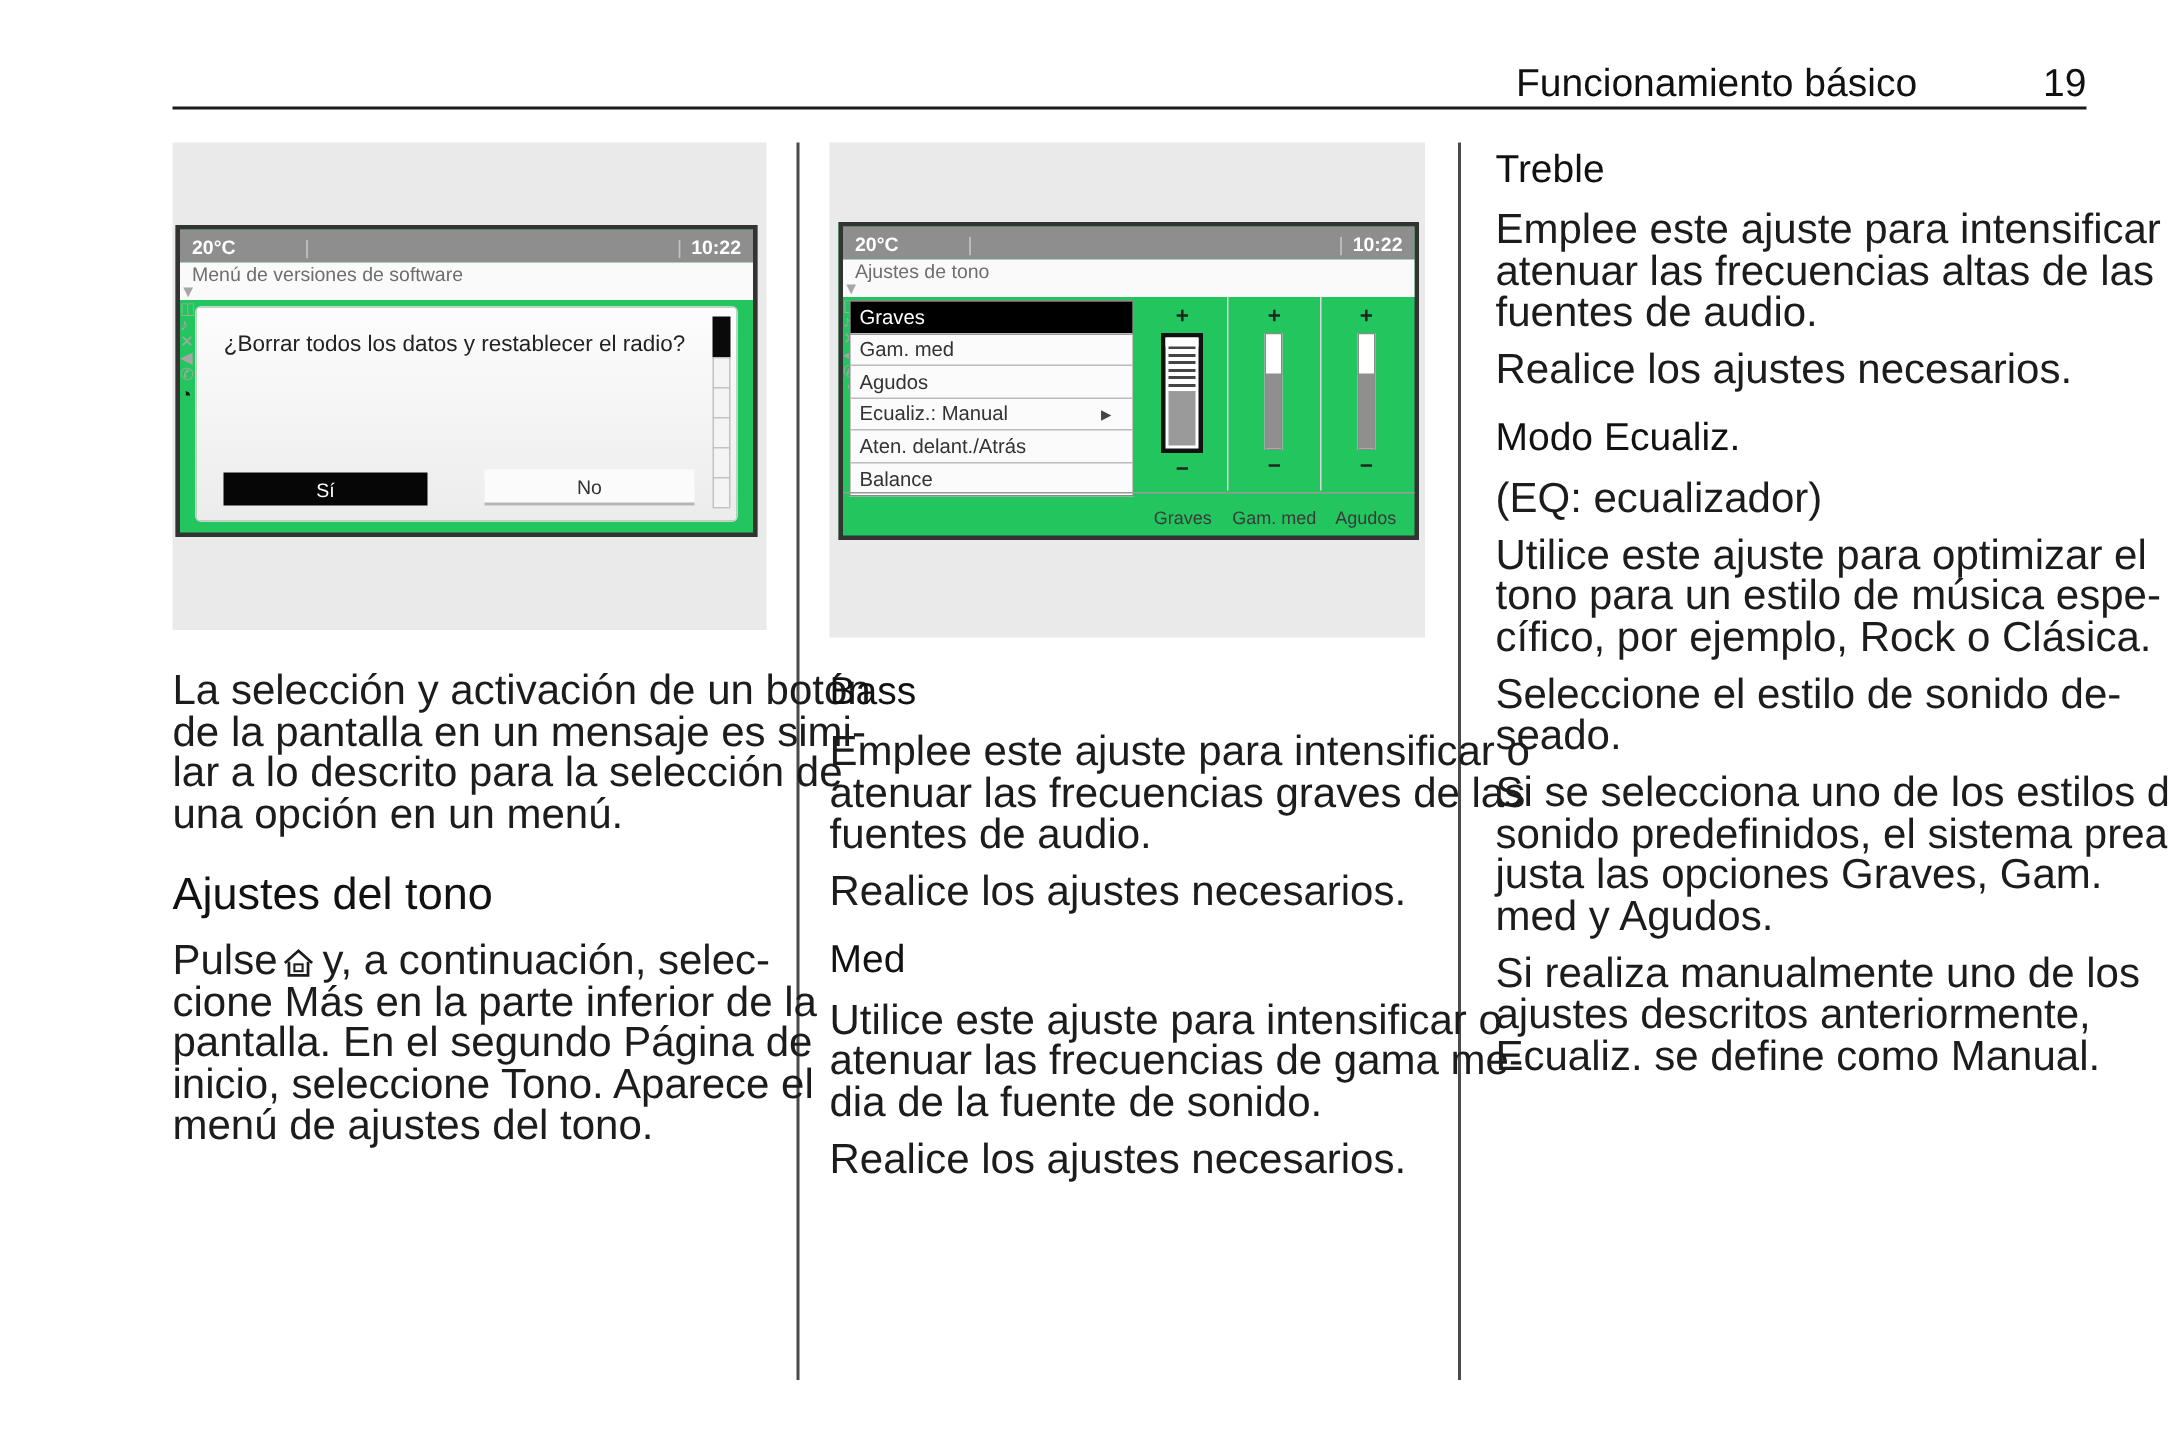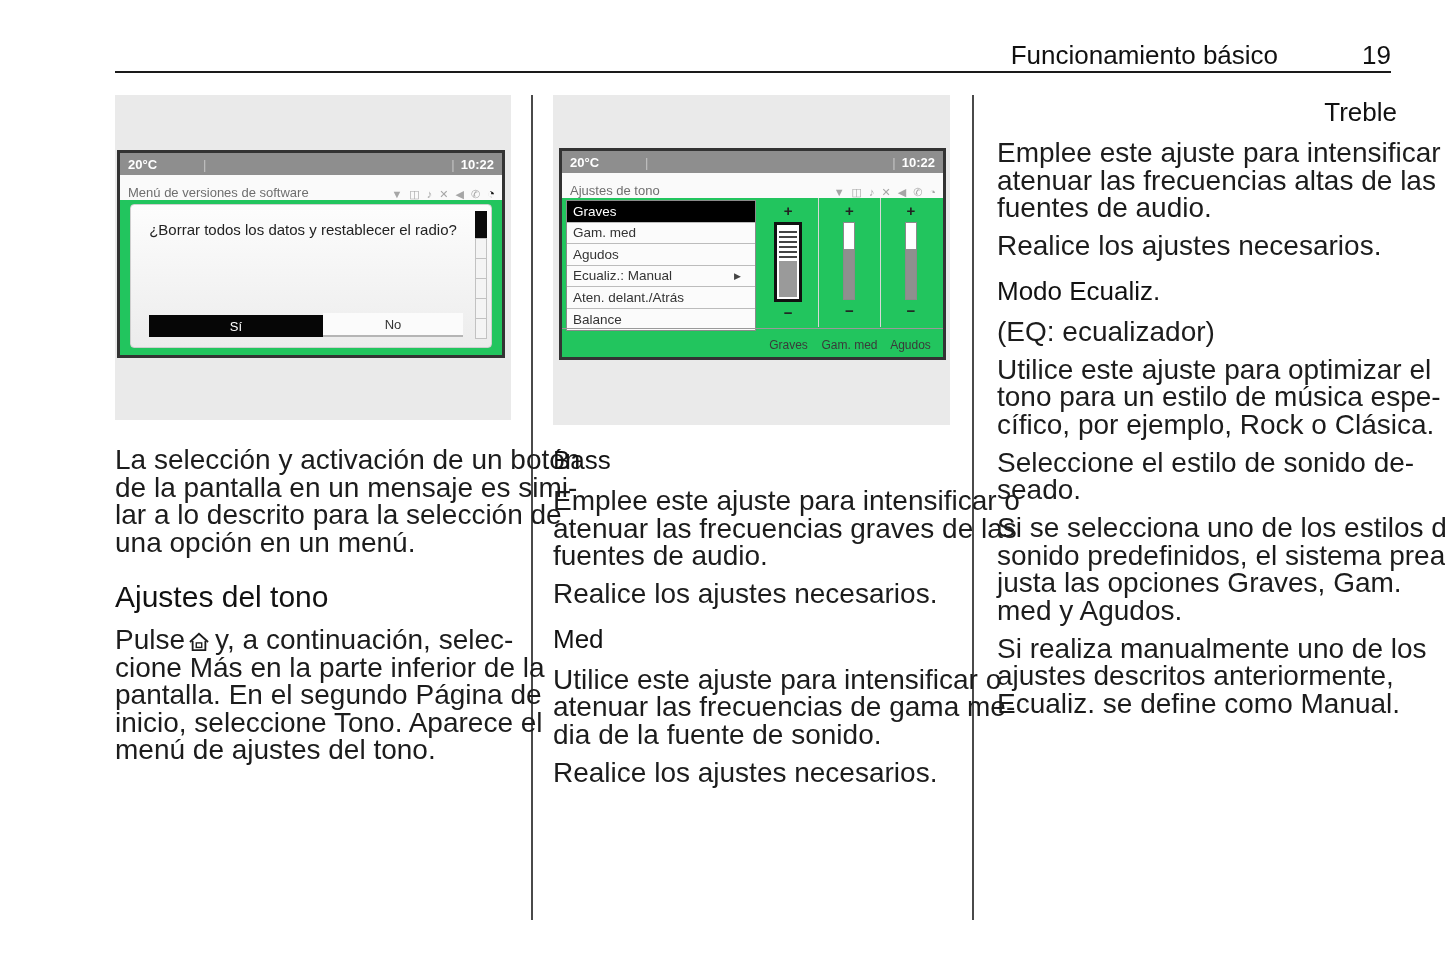--- a/index.html
+++ b/index.html
@@ -17,46 +17,46 @@
   .vdiv.d1{left:531px;}
   .vdiv.d2{left:972px;}
   
   .col{position:absolute;top:95px;}
   .col1{left:115px;width:402px;}
   .col2{left:553px;width:404px;}
   .col3{left:997px;width:400px;}
   p.body{font-size:28px;line-height:27.5px;margin:0 0 10.5px 0;white-space:pre;color:#1c1c1c;}
   h2.sect{font-size:30px;font-weight:400;margin:24px 0 12px 0;color:#111;}
   h3.sub{font-size:26px;font-weight:400;margin:16px 0 11px 0;color:#111;}
-  .col3 h3.first{margin-top:2px;text-align:right;}
+  .col3 h3.first{margin-top:2px;}
   
   .figure{position:relative;background:#eaeaea;}
   .fig1{width:396px;height:325px;margin-bottom:26px;}
   .fig2{width:397px;height:330px;margin-bottom:20px;}
   .screen{position:absolute;border:3px solid #333;background:#22c55e;}
   .scr1{left:2px;top:55px;width:382px;height:202px;}
   .scr2{left:6px;top:53px;width:381px;height:206px;}
   .sbar{height:22px;background:#8e8e8e;display:flex;align-items:center;color:#fff;font-size:13px;font-weight:bold;}
   .sbar .temp{margin-left:8px;}
   .sbar .tick{color:#c4c4c4;font-weight:400;margin-left:46px;}
   .sbar .spacer{flex:1;}
   .sbar .tick2{color:#c4c4c4;font-weight:400;margin-right:6px;}
   .sbar .time{margin-right:8px;}
-  .trow{height:25px;display:flex;align-items:flex-end;background:#fafafa;}
+  .trow{height:25px;display:flex;align-items:flex-start;background:#fafafa;flex-direction:column;}
   .trow .ttl{font-size:13px;color:#6e6e6e;margin-left:8px;flex:1;white-space:nowrap;}
   .ic{font-size:11px;color:#a6a6a6;margin-right:7px;line-height:1;}
   .ic.strong{color:#141414;font-weight:bold;font-size:13px;}
   .content{position:relative;}
   .cnt1{height:155px;}
   .cnt2{height:159px;}
   
   .dialog{position:absolute;left:10px;top:4px;right:10px;height:142px;
     background:linear-gradient(#fdfdfd,#ececec);border:1px solid #cfcfcf;border-radius:4px;}
   .dlg-msg{position:absolute;top:16px;left:10px;right:26px;text-align:center;font-size:15px;color:#222;}
-  .btn-yes{position:absolute;left:18px;bottom:10px;width:174px;height:22px;background:#060606;color:#fff;
+  .btn-yes{position:absolute;left:18px;bottom:10px;width:136px;height:22px;background:#060606;color:#fff;
     font-size:13px;display:flex;align-items:center;justify-content:center;}
   .btn-no{position:absolute;right:28px;bottom:10px;width:140px;height:22px;background:#fbfbfb;color:#333;
     font-size:13px;display:flex;align-items:center;justify-content:center;border-bottom:2px solid #b5b5b5;}
   .sb{position:absolute;right:4px;top:6px;bottom:8px;width:12px;display:flex;flex-direction:column;}
   .sb-thumb{height:28px;background:#0a0a0a;}
   .sb-seg{flex:1;border:1px solid #c2c2c2;background:#f4f4f4;margin-top:-1px;}
   
   .menu{position:absolute;left:4px;top:2px;width:188px;border:1px solid #8a8a8a;background:#fbfbfb;}
   .mrow{height:21.5px;box-sizing:border-box;border-bottom:1px solid #bcbcbc;display:flex;align-items:center;
     font-size:13.5px;color:#333;padding-left:6px;}

